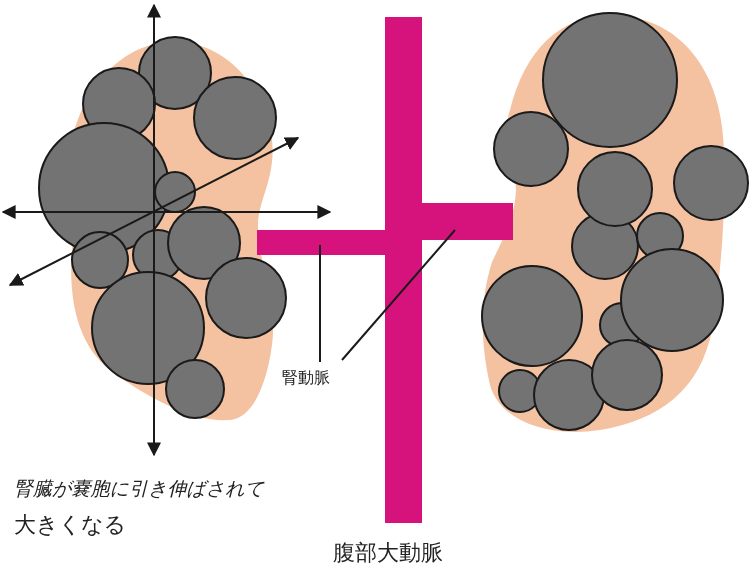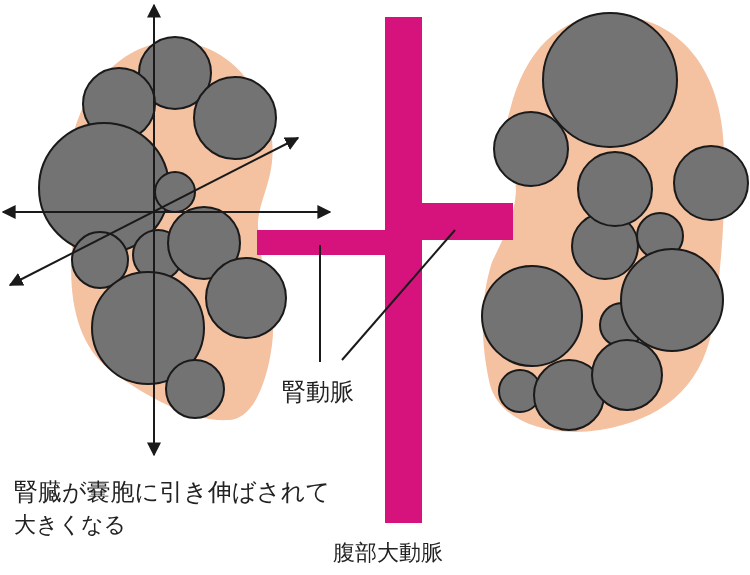--- a/index.html
+++ b/index.html
@@ -1,21 +1,21 @@
 <!DOCTYPE html>
 <html><head>
 <meta charset="utf-8">
 <style>
   html, body { margin:0; padding:0; background:#ffffff; }
   body { width:750px; height:575px; position:relative; overflow:hidden;
          font-family:"DejaVu Sans", "Liberation Sans", sans-serif; }
   svg#diagram { position:absolute; left:0; top:0; }
   .label { position:absolute; color:#222222; white-space:nowrap; }
-  #lbl-renal { left:282px; top:368px; font-size:24px;margin-top:8px; }
-  #lbl-kidney1 { left:14px; top:476px; font-size:24px; }
+  #lbl-renal { left:282px; top:368px; font-size:16px; }
+  #lbl-kidney1 { left:14px; top:476px; font-size:19px;font-style:italic; }
   #lbl-kidney2 { left:14px; top:510px; font-size:22px; }
   #lbl-aorta { left:333px; top:538px; font-size:22px; }
 </style>
 </head>
 <body>
 
 <svg id="diagram" width="750" height="575" viewBox="0 0 750 575">
   <defs>
     <marker id="arrowhead" viewBox="0 0 10 10" refX="9" refY="5" markerWidth="7" markerHeight="7" orient="auto-start-reverse">
       <path d="M0,0 L10,5 L0,10 z" fill="#1a1a1a"></path>

